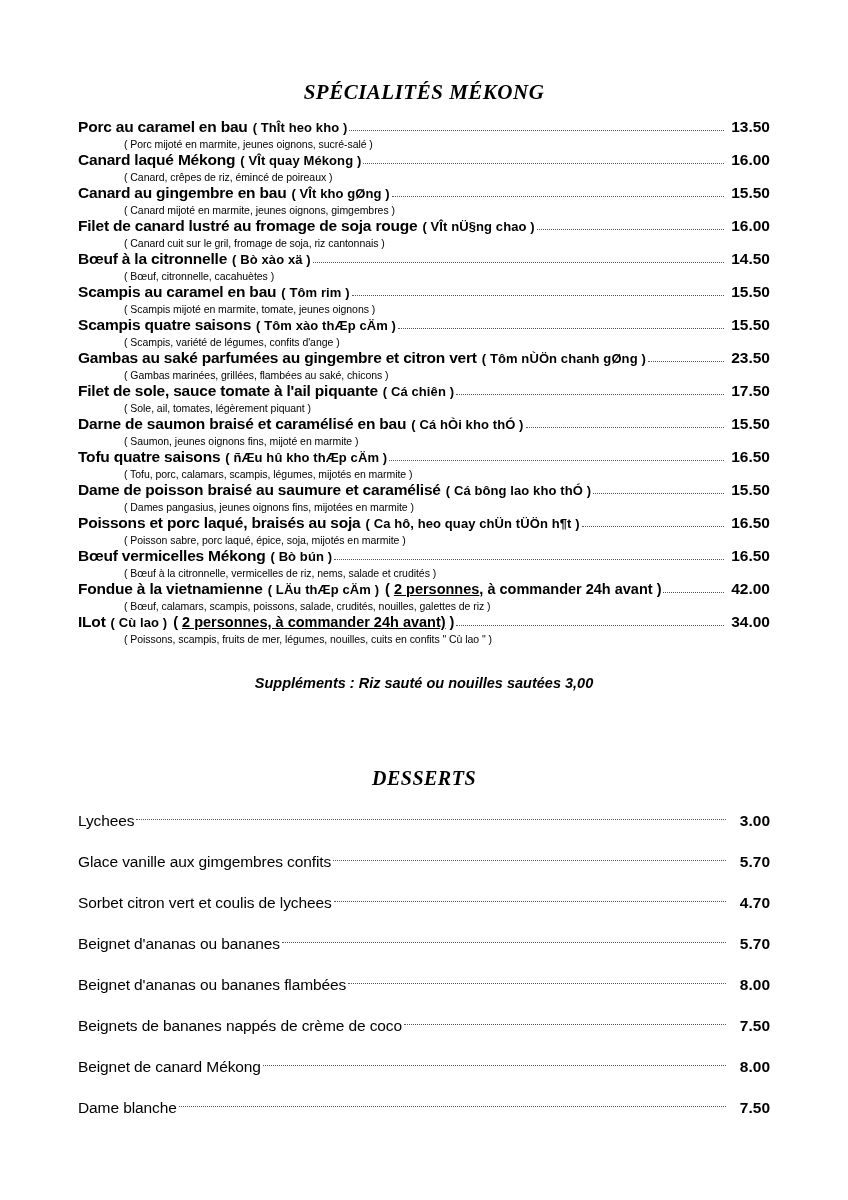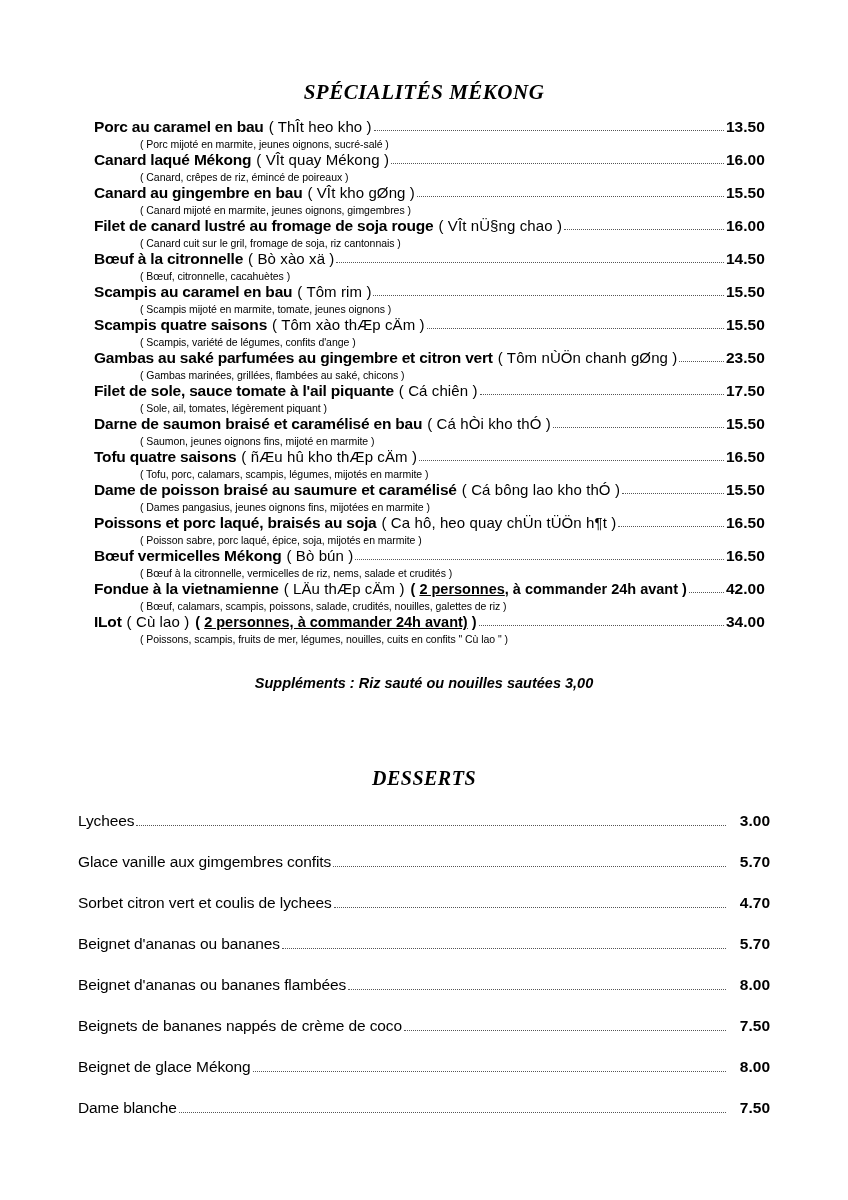--- a/index.html
+++ b/index.html
@@ -51,22 +51,22 @@
     line-height: 1.0;
     margin-top: 1px;
   }
   .dish-name {
     font-weight: bold;
     font-size: 15.5px;
     white-space: nowrap;
     letter-spacing: -0.2px;
   }
   .dish-viet {
-    font-weight: normal;
-    font-size: 15px;
+    font-weight: bold;
+    font-size: 13px;
     white-space: nowrap;
     margin-left: 5px;
     letter-spacing: 0.1px;
   }
   .dish-note {
     font-weight: bold;
     font-size: 14.5px;
     white-space: nowrap;
     margin-left: 6px;
   }
@@ -77,20 +77,21 @@
     position: relative;
     height: 1px;
     margin: 0 2px 3px 2px;
     border-bottom: 1.6px dotted #555;
     transform: translateY(-1px);
   }
   .price {
     font-weight: bold;
     font-size: 15.5px;
     white-space: nowrap;
+    text-align: right;
     min-width: 44px;
   }
 
   
   .dish-desc {
     font-size: 10.5px;
     font-weight: normal;
     padding-left: 46px;
     margin-top: 3px;
     margin-bottom: 2px;
@@ -105,38 +106,38 @@
     font-weight: bold;
     font-size: 14.5px;
     margin-top: 30px;
     margin-bottom: 4px;
   }
 
   
   #desserts-section { margin-top: 76px; }
   .dessert-row {
     display: flex;
-    align-items: flex-end;
+    align-items: center;
     width: 100%;
     margin-bottom: 23px;
   }
   .dessert-name {
     font-weight: normal;
     font-size: 15.5px;
     white-space: nowrap;
     letter-spacing: -0.1px;
   }
   .dessert-price {
     font-weight: bold;
     font-size: 15.5px;
     white-space: nowrap;
     text-align: right;
     min-width: 42px;
   }
-  .specialites-list { margin-top: 2px; margin-left: 16px; }
+  .specialites-list { margin-top: 2px; }
 </style>
 </head>
 <body>
 
 <div class="page">
 
   <div class="section-title" id="specialites-title">SPÉCIALITÉS MÉKONG</div>
 
   <div class="specialites-list" id="specialites-list">
       <div class="dish">
@@ -284,21 +285,21 @@
           <span class="dessert-name">Beignet d'ananas ou bananes flambées</span>
           <span class="leader"></span>
           <span class="dessert-price">8.00</span>
         </div>
         <div class="dessert-row">
           <span class="dessert-name">Beignets de bananes nappés de crème de coco</span>
           <span class="leader"></span>
           <span class="dessert-price">7.50</span>
         </div>
         <div class="dessert-row">
-          <span class="dessert-name">Beignet de glace Mékong</span>
+          <span class="dessert-name">Beignet de canard Mékong</span>
           <span class="leader"></span>
           <span class="dessert-price">8.00</span>
         </div>
         <div class="dessert-row">
           <span class="dessert-name">Dame blanche</span>
           <span class="leader"></span>
           <span class="dessert-price">7.50</span>
         </div>
       </div>
   </div>

